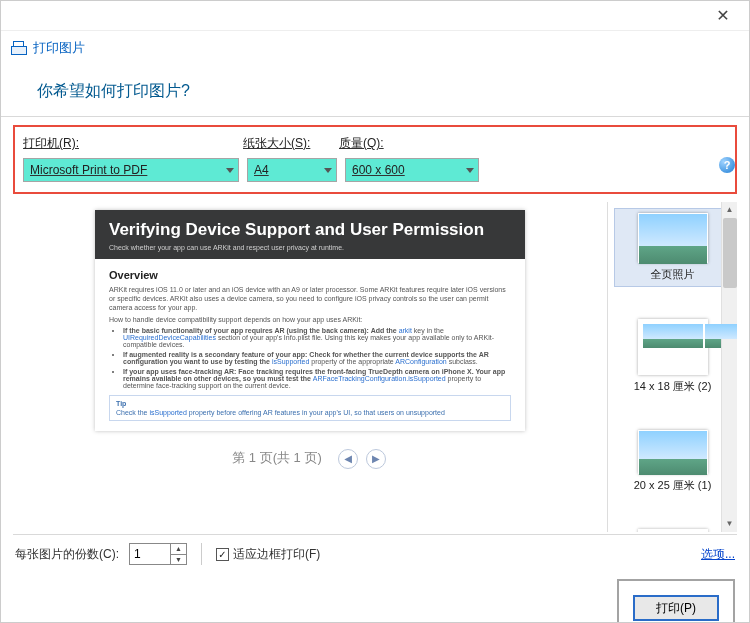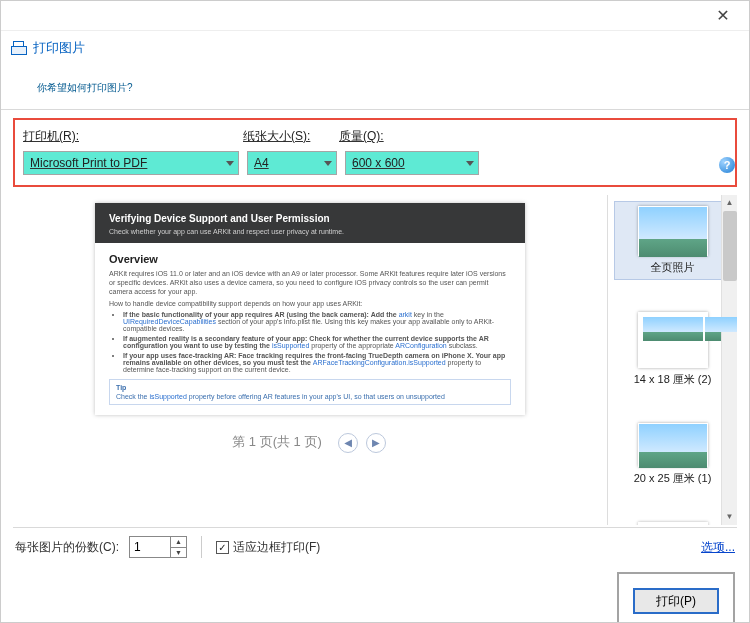--- a/index.html
+++ b/index.html
@@ -56,21 +56,21 @@
     position: absolute;
     left: 0; top: 5px;
     width: 14px; height: 7px;
     border: 1px solid #0763c2;
     background: #e8f1fb;
   }
   .header-bar {
     background: #fff;
     padding: 16px 24px 14px 36px;
     color: #02598f;
-    font-size: 10px;
+    font-size: 16px;
     border-bottom: 1px solid #d9d9d9;
   }
   .highlight-box {
     border: 2px solid #e94b3c;
     margin: 8px 12px 0 12px;
     padding: 8px 8px 10px 8px;
     text-decoration: underline;
   }
   .field-labels {
     display: flex;
@@ -138,21 +138,21 @@
     background: #fff;
     font-size: 7px;
     color: #555;
   }
   .pv-head {
     background: #373839;
     color: #fff;
     padding: 10px 14px 8px 14px;
   }
   .pv-head h1 {
-    font-size: 10px;
+    font-size: 17px;
     margin: 0 0 4px 0;
     font-weight: 600;
   }
   .pv-head p { margin: 0; font-size: 7px; color: #d0d0d0; }
   .pv-body {
     padding: 10px 14px;
   }
   .pv-body h2 {
     font-size: 11px;
     margin: 0 0 4px 0;

